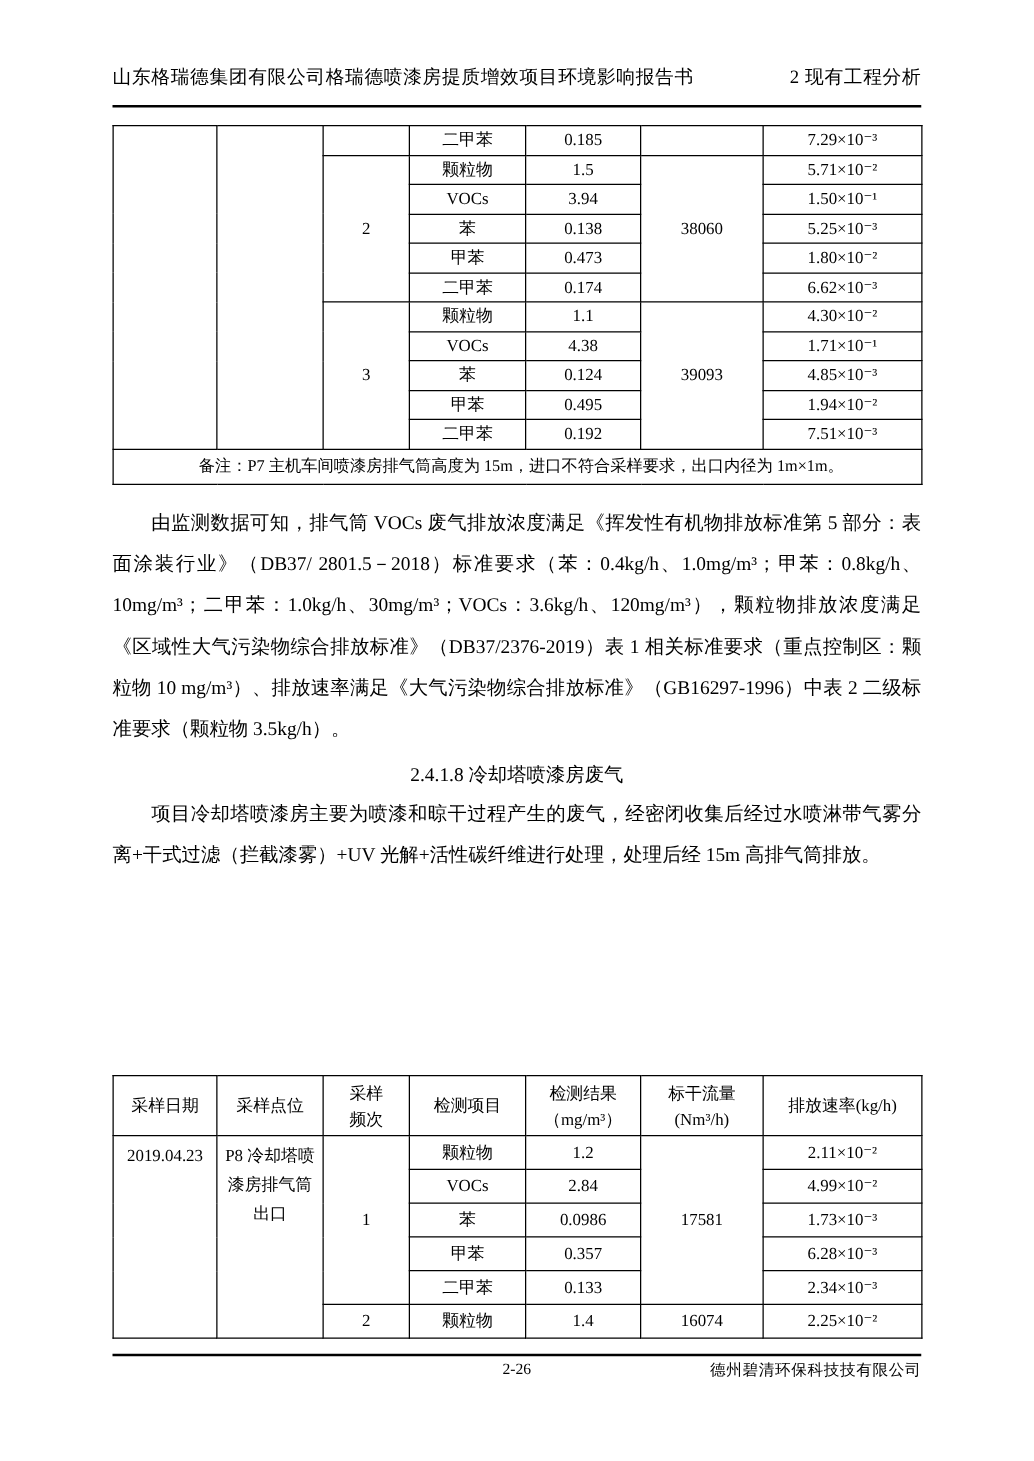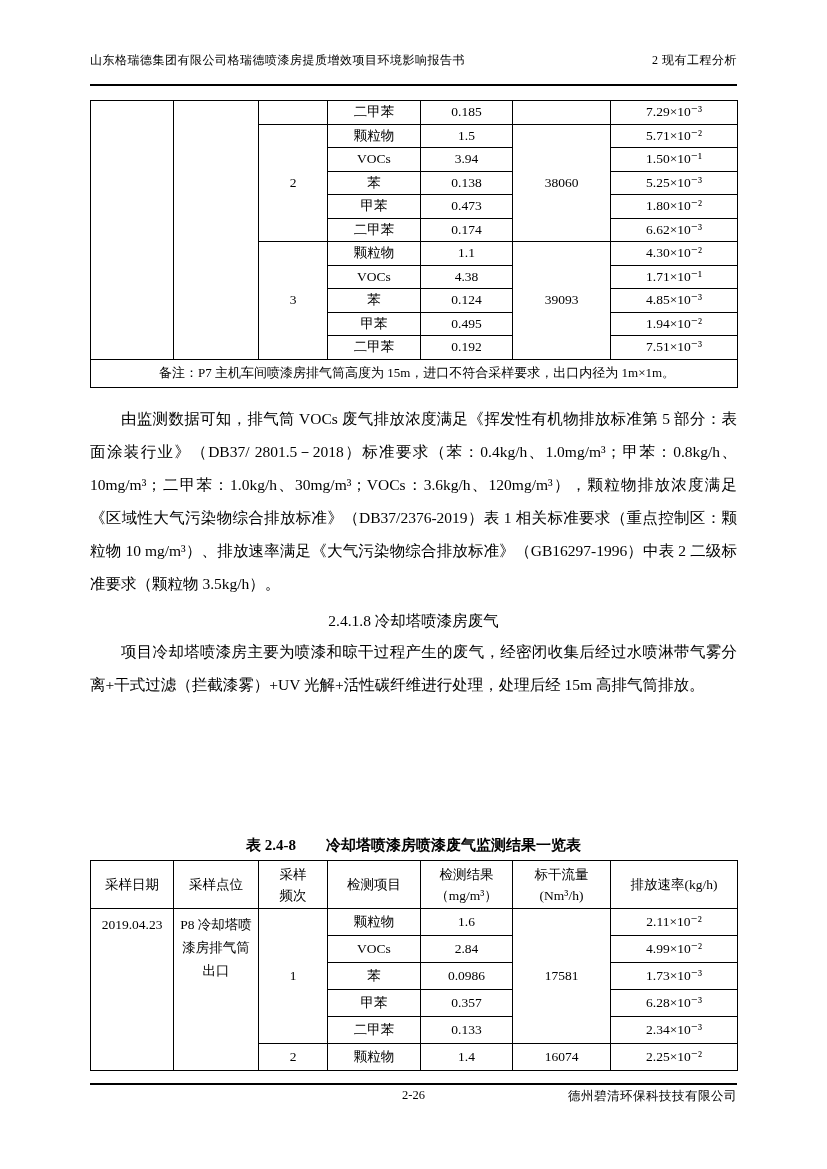--- a/index.html
+++ b/index.html
@@ -9,21 +9,21 @@
     width: 827px; height: 1169px;
     background: #ffffff;
     font-family: "Liberation Serif", "DejaVu Serif", serif;
     color: #000;
     overflow: hidden;
   }
   
   .hdr {
     position: absolute; left: 90px; top: 52px; width: 647px;
     display: flex; justify-content: space-between; align-items: flex-end;
-    font-size: 12px; letter-spacing: 0.5px;
+    font-size: 15px; letter-spacing: 0.5px;
   }
   .hdr-rule { position: absolute; left: 90px; top: 84px; width: 647px; height: 2px; background: #000; }
   
   table.tbl {
     position: absolute; left: 90px;
     border-collapse: collapse; table-layout: fixed;
     font-size: 13.5px;
   }
   table.tbl td { border: 1.5px solid #000; text-align: center; vertical-align: middle; padding: 1px 2px; line-height: 20px; }
   table.tbl-top { top: 100px; width: 647px; }
@@ -142,21 +142,20 @@
     </tr>
     <tr class="note-row">
       <td class="note-cell" colspan="7">备注：P7 主机车间喷漆房排气筒高度为 15m，进口不符合采样要求，出口内径为 1m×1m。</td>
     </tr>
   </tbody>
     </table>
 
   <div class="para indent" style="top:402px">由监测数据可知，排气筒 VOCs 废气排放浓度满足《挥发性有机物排放标准第 5 部分：表面涂装行业》（DB37/ 2801.5－2018）标准要求（苯：0.4kg/h、1.0mg/m³；甲苯：0.8kg/h、10mg/m³；二甲苯：1.0kg/h、30mg/m³；VOCs：3.6kg/h、120mg/m³），颗粒物排放浓度满足《区域性大气污染物综合排放标准》（DB37/2376-2019）表 1 相关标准要求（重点控制区：颗粒物 10 mg/m³）、排放速率满足《大气污染物综合排放标准》（GB16297-1996）中表 2 二级标准要求（颗粒物 3.5kg/h）。</div>
   <div class="section-heading" style="top:607px">2.4.1.8 冷却塔喷漆房废气</div>
   <div class="para indent" style="top:635px">项目冷却塔喷漆房主要为喷漆和晾干过程产生的废气，经密闭收集后经过水喷淋带气雾分离+干式过滤（拦截漆雾）+UV 光解+活性碳纤维进行处理，处理后经 15m 高排气筒排放。</div>
-  <div class="table-caption" style="top:833px">表 2.4-8　　冷却塔喷漆房喷漆废气监测结果一览表</div>
 
   <table class="tbl tbl-bottom">
     <colgroup>
       <col style="width:83px">
         <col style="width:85px">
         <col style="width:69px">
       <col style="width:93px">
         <col style="width:92px">
         <col style="width:98px">
         <col style="width:127px">
@@ -172,21 +171,21 @@
 （mg/m³）</td>
       <td class="head">标干流量
 (Nm³/h)</td>
       <td class="head">排放速率(kg/h)</td>
     </tr>
     <tr class="data-row">
       <td class="vtop" rowspan="6">2019.04.23</td>
       <td class="vtop" rowspan="6">P8 冷却塔喷漆房排气筒出口</td>
       <td rowspan="5">1</td>
       <td>颗粒物</td>
-      <td>1.6</td>
+      <td>1.2</td>
       <td rowspan="5">17581</td>
       <td>2.11×10⁻²</td>
     </tr>
     <tr class="data-row">
       <td>VOCs</td>
       <td>2.84</td>
       <td>4.99×10⁻²</td>
     </tr>
     <tr class="data-row">
       <td>苯</td>

